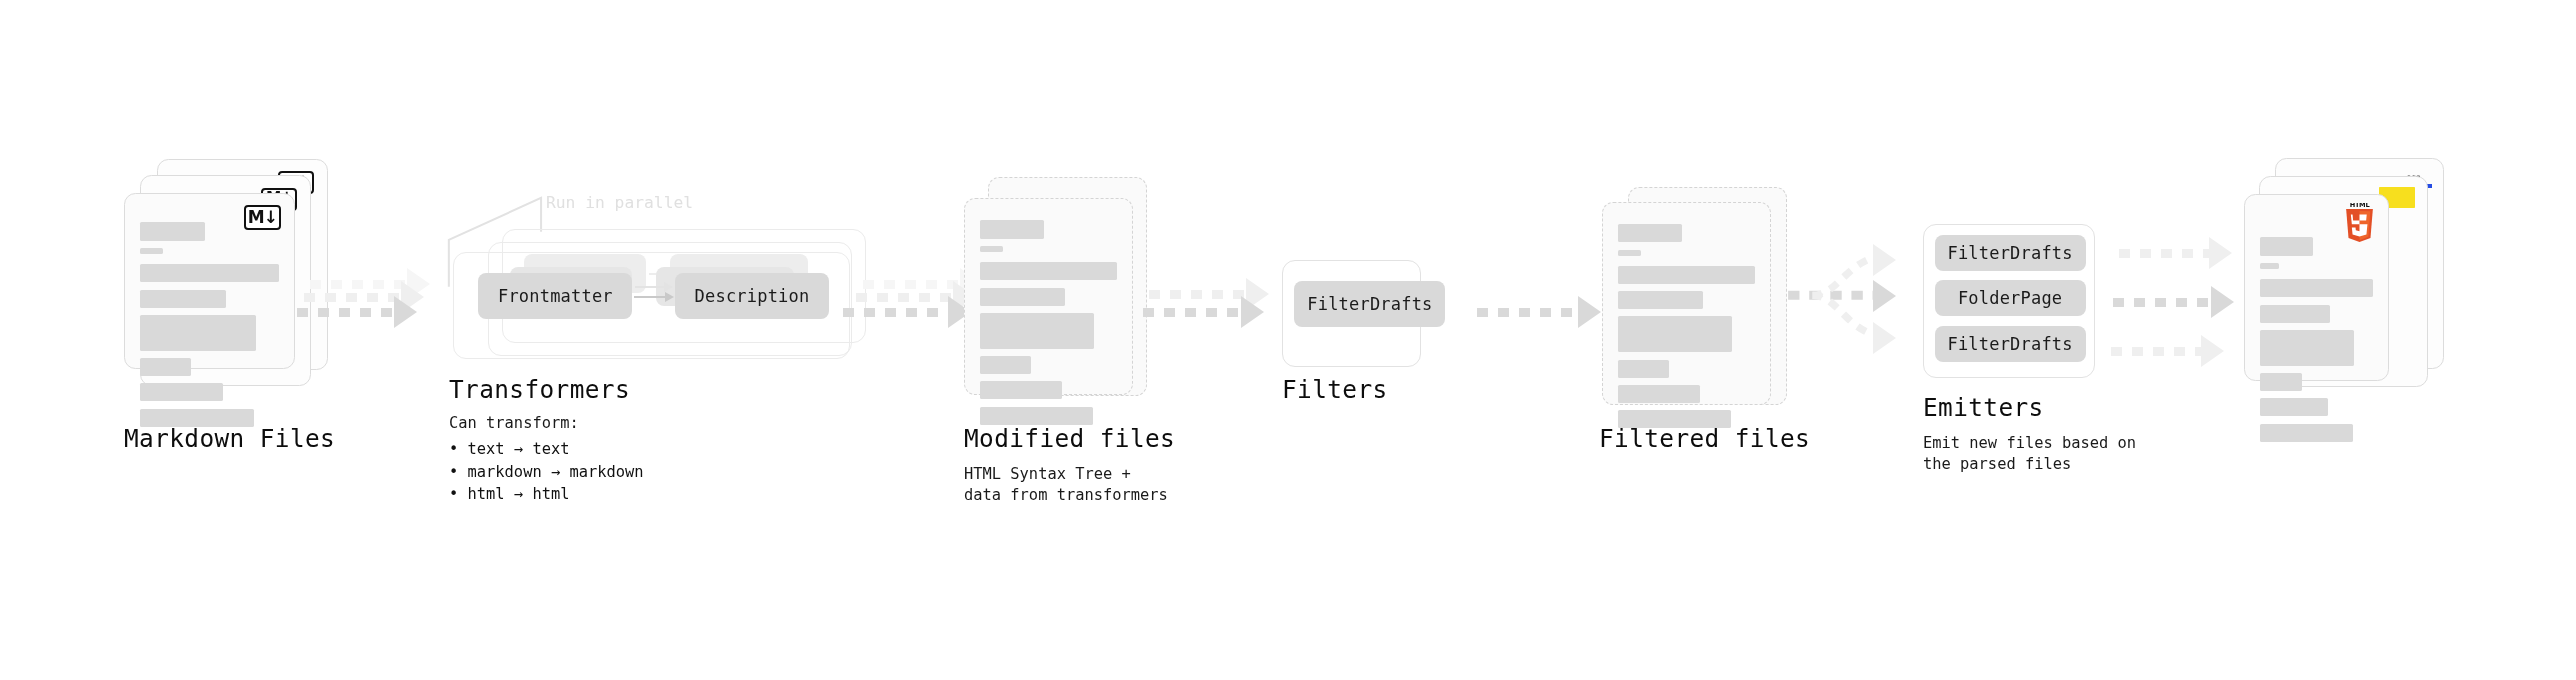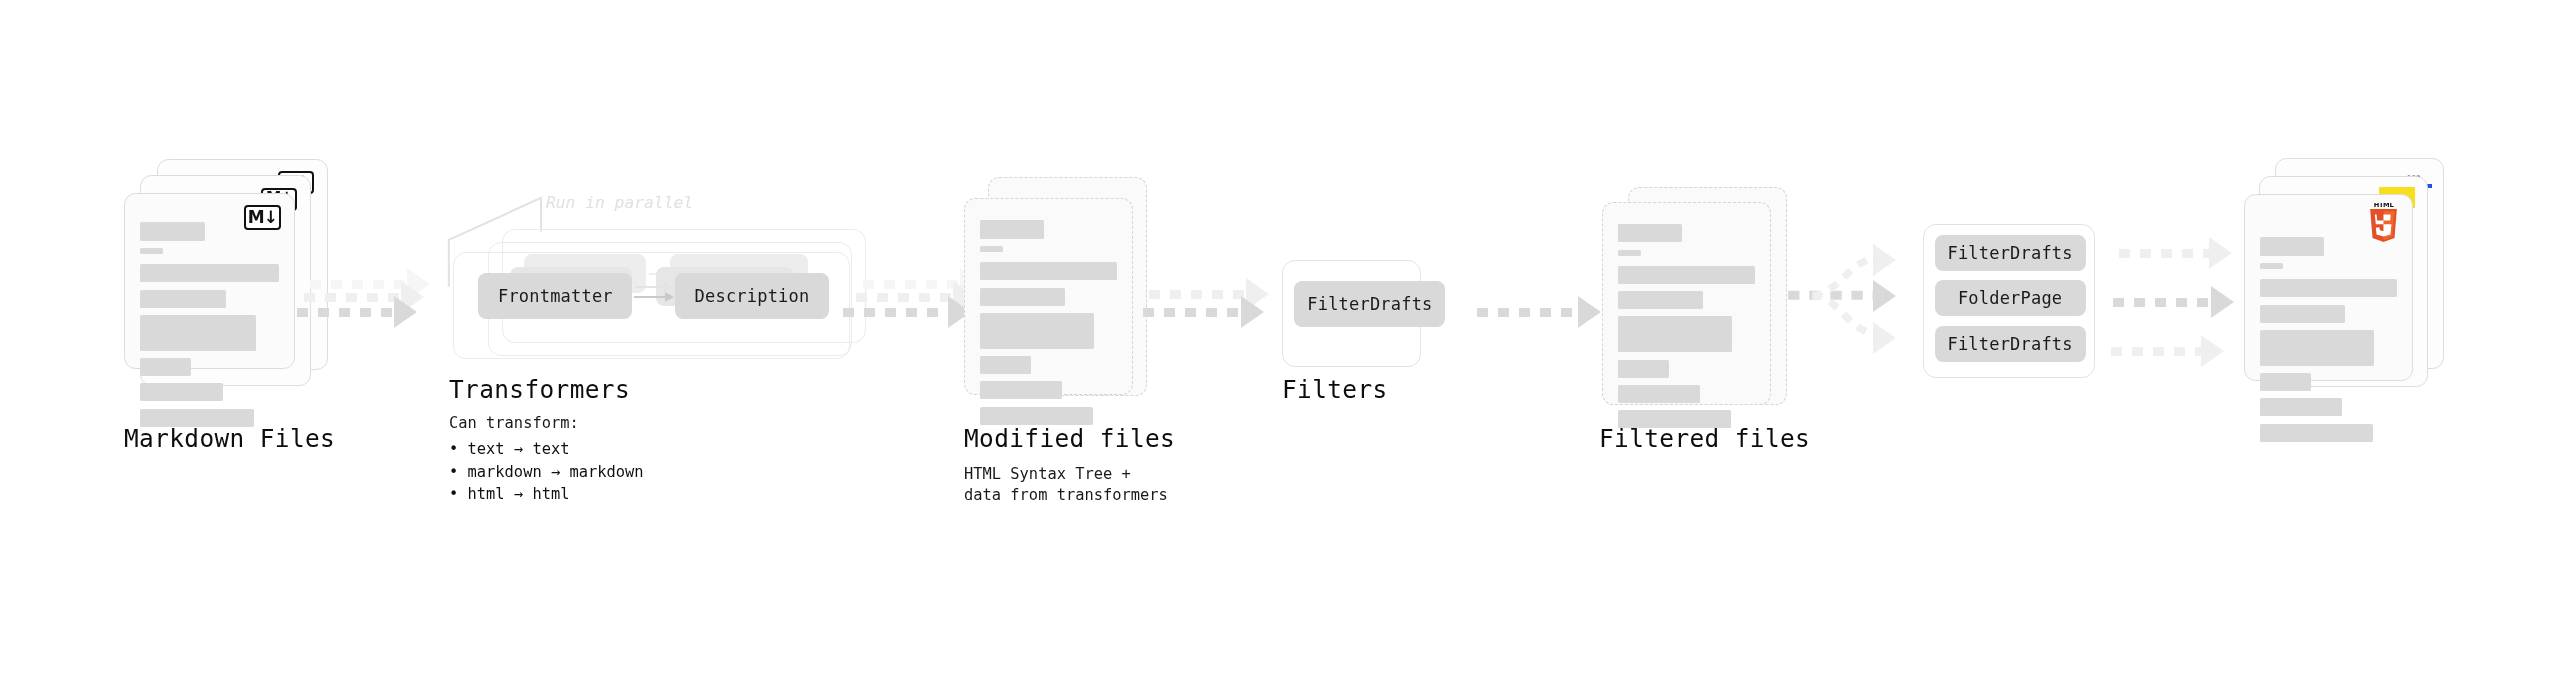--- a/index.html
+++ b/index.html
@@ -167,21 +167,21 @@
     <div class="head"></div>
   </div>
   <div class="arrow" style="left:297px;top:296px;width:130px;">
     <div class="shaft" style="width:98px;"></div>
     <div class="head"></div>
   </div>
 
   <svg class="svgwrap" style="left:445px;top:193px;width:163px;height:89px;" viewBox="0 0 200 110" width="163" height="89">
     <path d="M4,116 L4,58 L118,6 L118,48" fill="none" stroke="#e2e2e2" stroke-width="2.5"></path>
   </svg>
-  <div class="parallel-label" style="left:546px;top:193px;font-style:italic;">Run in parallel</div>
+  <div class="parallel-label" style="left:546px;top:193px;">Run in parallel</div>
 
   <div class="groupbox" style="left:502px;top:229px;width:364px;height:114px;">
     <div class="pill fade2" style="left:21px;top:24.4px;width:122px;height:39px;"></div>
     <div class="pill fade2" style="left:167px;top:24.4px;width:138px;height:39px;"></div>
     <div class="tinyarrow l2" style="left:146px;top:39px;">
       <div class="s" style="width:29px;"></div>
       <div class="hd"></div>
     </div>
   </div>
   <div class="groupbox" style="left:488px;top:242px;width:364px;height:114px;">
@@ -310,20 +310,25 @@
     <div class="pill" style="left:10.6px;top:9.8px;width:151px;height:36px;">
       <span>FilterDrafts</span>
     </div>
     <div class="pill" style="left:10.6px;top:55px;width:151px;height:36px;">
       <span>FolderPage</span>
     </div>
     <div class="pill" style="left:10.6px;top:101px;width:151px;height:36px;">
       <span>FilterDrafts</span>
     </div>
   </div>
+  <div class="label" style="left:1923px;top:393px;">
+    <div class="h">Emitters</div>
+    <div class="sub">Emit new files based on
+the parsed files</div>
+  </div>
 
   <div class="arrow f1" style="left:2119px;top:237px;width:130px;">
     <div class="shaft" style="width:91px;"></div>
     <div class="head"></div>
   </div>
   <div class="arrow" style="left:2113px;top:286px;width:130px;">
     <div class="shaft" style="width:99px;"></div>
     <div class="head"></div>
   </div>
   <div class="arrow f1" style="left:2111px;top:335px;width:130px;">
@@ -338,21 +343,21 @@
           <div class="t">CSS</div>
           <div class="u"></div>
         </div>
       </div>
     </div>
     <div class="card ghost" style="left:14.6px;top:18px;width:169px;height:211px;">
       <div class="badge" style="right:11.4px;top:9.8px;">
         <div class="jsbadge"></div>
       </div>
     </div>
-    <div class="card" style="left:0;top:36px;width:169px;height:187px;">
+    <div class="card" style="left:0;top:36px;width:145px;height:187px;">
       <div class="badge" style="right:9.8px;top:8.1px;">
         <svg class="html5" viewBox="0 0 512 560">
           <text x="256" y="44" font-size="92" font-weight="bold" text-anchor="middle" fill="#111" font-family="DejaVu Sans, sans-serif" letter-spacing="-4">HTML</text>
           <path d="M71 72 L441 72 L408 472 L256 530 L104 472 Z" fill="#e34f26"></path>
           <path d="M256 100 L256 505 L379 457 L406 104 Z" fill="#ef652a"></path>
           <path d="M256 148 L160 148 L168 232 L256 232 L256 282 L150 282 L136 148 M256 330 L256 380 L205 366 L201 330 L150 330 L160 425 L256 452 L352 425 L366 282 L256 282 L256 232 L348 232 L356 148 L256 148 Z" fill="#fff"></path>
         </svg>
       </div>
       <div class="lines" style="top:42px;">
         <div class="ln t"></div>

